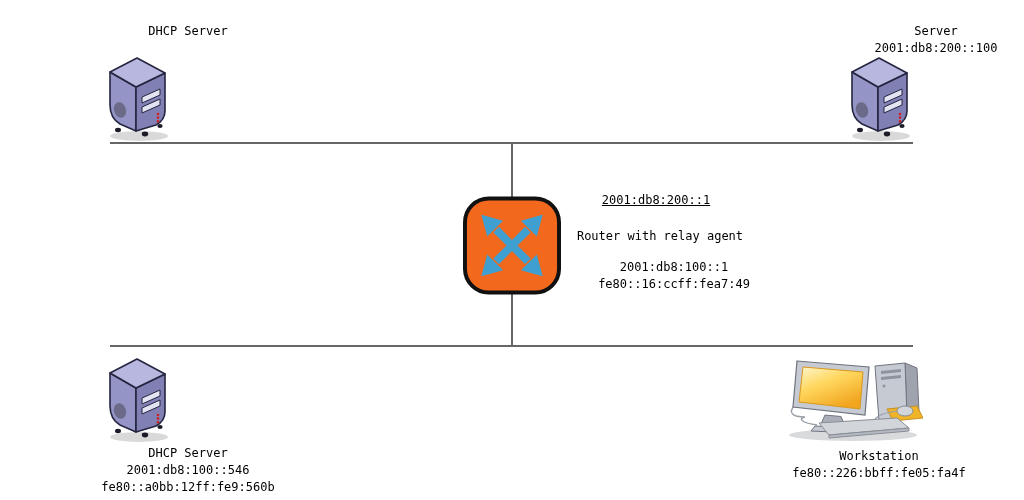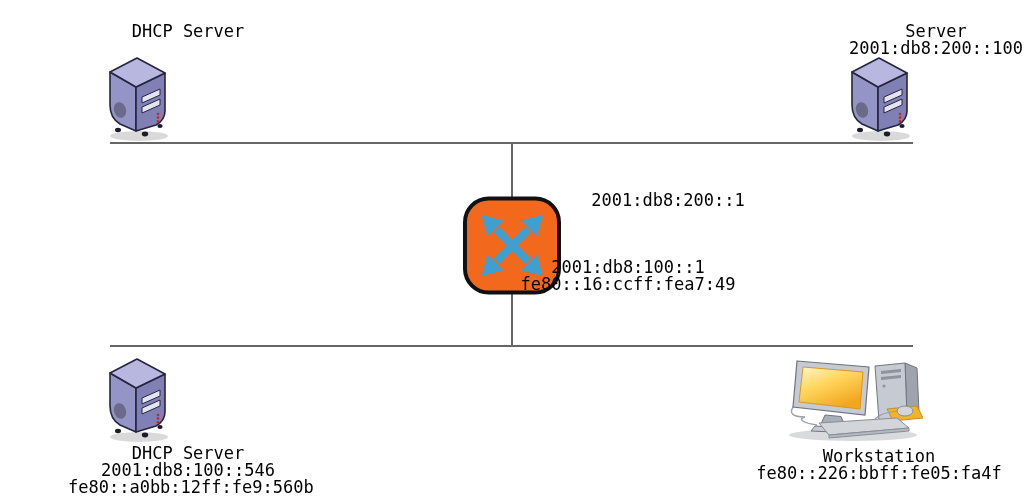--- a/index.html
+++ b/index.html
@@ -4,30 +4,30 @@
 <style>
   html,body{margin:0;padding:0;background:#fff;}
   .canvas{
     position:relative;width:1024px;height:500px;background:#ffffff;
     overflow:hidden;font-family:"DejaVu Sans Mono",monospace;
   }
   .hline{position:absolute;height:2px;background:#666666;left:110px;width:803px;z-index:0;}
   .hline.top{top:142px;}
   .hline.bottom{top:345px;}
   .vline{position:absolute;width:2px;background:#666666;left:511px;top:142px;height:205px;z-index:0;}
-  .label{position:absolute;font-size:17px;line-height:17px;color:#000000;text-align:center;z-index:2;}
+  .label{position:absolute;font-size:12px;line-height:17px;color:#000000;text-align:center;z-index:2;}
   .icon{position:absolute;z-index:1;}
   #label-tl{left:68px;top:23px;width:240px;}
   #label-tr{left:788px;top:23px;width:296px;}
   #icon-server-tl{left:103px;top:56px;width:68px;height:86px;}
   #icon-server-tr{left:845px;top:56px;width:68px;height:86px;}
   #router-box{left:462px;top:196px;width:100px;height:99px;z-index:1;position:absolute;}
-  #label-router-upper{left:538px;top:192px;width:260px;}
+  #label-router-upper{left:526px;top:192px;width:260px;text-decoration:underline;}
   #label-router-name{left:530px;top:228px;width:260px;}
-  #label-router-lower{left:498px;top:259px;width:260px;}
+  #label-router-lower{left:544px;top:259px;width:260px;}
   #icon-server-bl{left:103px;top:357px;width:68px;height:86px;}
   #label-bl{left:68px;top:445px;width:240px;}
   #icon-workstation{left:783px;top:355px;width:140px;height:88px;}
   #label-br{left:729px;top:448px;width:300px;}
   .defs-svg{position:absolute;width:0;height:0;overflow:hidden;}
 </style>
 </head>
 <body>
 
 <div class="canvas">
@@ -103,20 +103,21 @@
       </g>
       <g fill="#3f9fd0">
         <polygon points="19,19 41,25 25,41"></polygon>
         <polygon points="81,81 59,75 75,59"></polygon>
         <polygon points="81,19 59,25 75,41"></polygon>
         <polygon points="19,81 41,75 25,59"></polygon>
       </g>
     </svg>
   </div>
   <div class="label" id="label-router-upper">2001:db8:200::1</div>
+  <div class="label" id="label-router-name">Router with relay agent</div>
   <div class="label" id="label-router-lower">
     <div>2001:db8:100::1</div>
     <div>fe80::16:ccff:fea7:49</div>
   </div>
 
   <svg class="icon" id="icon-server-bl" viewBox="0 0 68 86">
       <use href="#sym-server"></use>
     </svg>
   <div class="label" id="label-bl">
     <div>DHCP Server</div>

